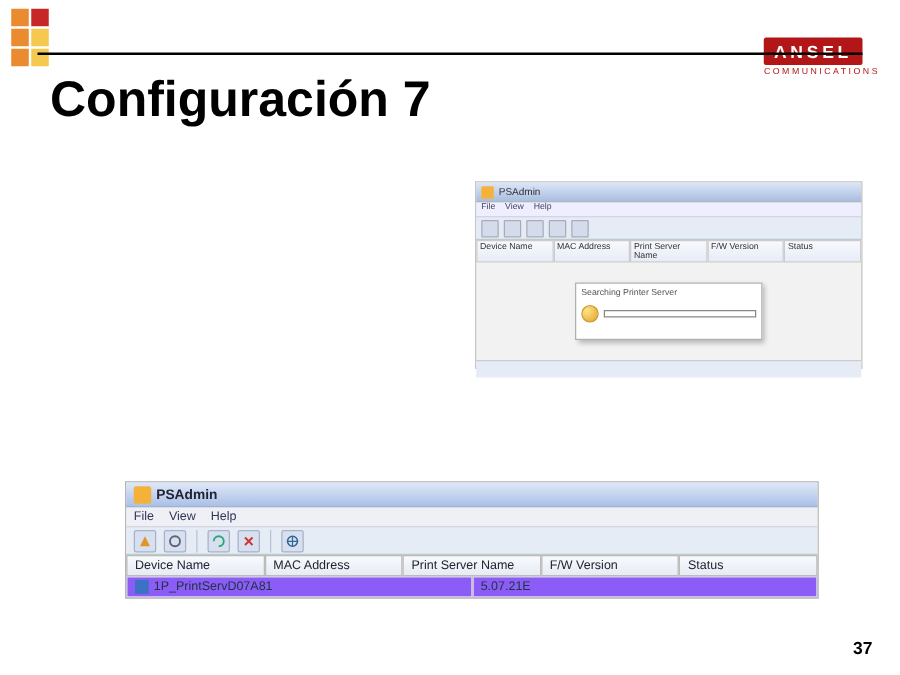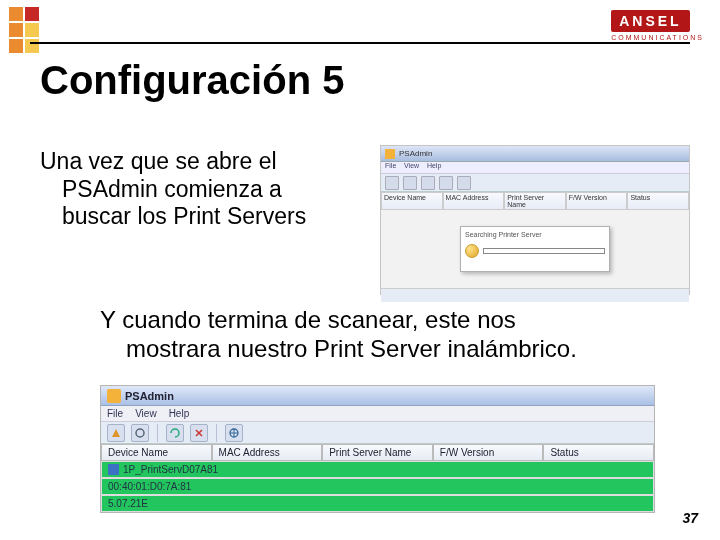--- a/index.html
+++ b/index.html
@@ -8,21 +8,21 @@
 
   
   .deco { position: absolute; top: 6px; left: 8px; display: flex; flex-wrap: wrap; width: 80px; }
   .sq { width: 14px; height: 14px; margin: 1px; }
   .sq.or { background: #e98b2e; }
   .sq.rd { background: #c62828; }
   .sq.yl { background: #f5c84f; }
 
   
   .logo-wrap { position: absolute; right: 16px; top: 10px; text-align: left; }
-  .logo { background: #b31616; color: white; font-weight: bold; letter-spacing: 3px; font-size: 14px; padding: 3px 8px; border-radius: 2px; display: inline-block; }
+  .logo { background: #b31616; color: white; font-weight: bold; letter-spacing: 3px; font-size: 14px; padding: 3px 8px; border-radius: 2px; display: inline-block; margin-top: 20px; }
   .logo-sub { font-size: 7px; letter-spacing: 2px; color: #b31616; margin-top: 2px; }
 
   .rule { position: absolute; top: 42px; left: 30px; right: 30px; height: 2px; background: #000; }
 
   .title { position: absolute; top: 58px; left: 40px; font-size: 40px; font-family: Arial, sans-serif; color: #000; }
 
   .para1 { position: absolute; top: 148px; left: 40px; width: 310px; font-size: 23px; line-height: 1.2; }
   .para1 .indent { padding-left: 22px; display: block; }
   .para1 .first { display: inline; }
 
@@ -51,26 +51,26 @@
   .embed2 .win-bar { height: 20px; background: linear-gradient(#dfe8f8,#aac0e6); border-bottom: 1px solid #8fa2c4; display:flex; align-items:center; padding:0 6px; gap:4px; }
   .e2-icon { width:14px; height:14px; background:#f5b23a; border-radius:2px; }
   .e2-title { font-weight:bold; color:#223; font-size:11px; }
   .embed2 .menubar { height:16px; background:#eef0f6; border-bottom:1px solid #ccd; font-size:10px; color:#335; padding:0 6px; display:flex; gap:12px; align-items:center; }
   .embed2 .toolbar { height:22px; background:#e6ecf6; border-bottom:1px solid #bcc; display:flex; gap:6px; padding:3px 6px; align-items:center; }
   .tb2 { width:18px; height:18px; background:#d8e0ef; border:1px solid #a5b2c7; border-radius:2px; position:relative; }
   .tb2 svg { width:12px; height:12px; position:absolute; top:2px; left:2px; }
   .sep { width:1px; height:18px; background:#b8c2d4; margin:0 2px; }
   .embed2 .cols2 { display:flex; font-size:10px; }
   .col2 { flex:1; border:1px solid #bbb; background:linear-gradient(#f8fafd,#e6ecf4); padding:2px 6px; color:#223; }
-  .embed2 .datarow { display:flex; font-size:10px; background:#22c55e;flex-direction:column; }
+  .embed2 .datarow { display:flex; font-size:10px; background:#8b5cf6; }
   .cell { flex:1; border:1px solid #ddd; padding:2px 6px; color:#234; display:flex; align-items:center; gap:4px; }
   .dev-ico { width:11px; height:11px; background:#3b72c4; }
   .status-dot { width:8px; height:8px; border-radius:50%; background:#2a9a2a; }
 
-  .pagenum { position: absolute; bottom: 14px; right: 22px; font-size: 14px; font-weight: bold; color:#000;font-style:italic; }
+  .pagenum { position: absolute; bottom: 14px; right: 22px; font-size: 14px; font-weight: bold; color:#000; }
 </style>
 </head>
 <body>
 <div class="slide">
 
   <div class="deco">
     <div class="sq or"></div>
       <div class="sq rd"></div>
       <div style="width:14px;margin:1px"></div>
       <div style="width:14px;margin:1px"></div>
@@ -84,26 +84,22 @@
       <div class="sq yl"></div>
   </div>
 
   <div class="logo-wrap">
     <div class="logo">ANSEL</div>
     <div class="logo-sub">COMMUNICATIONS</div>
   </div>
 
   <div class="rule"></div>
 
-  <h1 class="title">Configuración 5</h1>
+  <h1 class="title">Configuración 7</h1>
 
-  <div class="para1">
-    <span class="first">Una vez que se abre el</span>
-    <span class="indent">PSAdmin comienza a buscar los Print Servers</span>
-  </div>
 
   <div class="embed1">
     <div class="win-bar">
       <span class="win-icon"></span>
       <span class="win-title">PSAdmin</span>
     </div>
     <div class="menubar">
       <span>File</span>
       <span>&nbsp;&nbsp;</span>
       <span>View</span>
@@ -129,24 +125,20 @@
         <div class="wt">Searching Printer Server</div>
         <div class="row">
           <div class="orb"></div>
           <div class="bar"></div>
         </div>
       </div>
     </div>
     <div class="status"></div>
   </div>
 
-  <div class="para2">
-    <span>Y cuando termina de scanear, este nos</span>
-    <span class="indent">mostrara nuestro Print Server inalámbrico.</span>
-  </div>
 
   <div class="embed2">
     <div class="win-bar">
       <span class="e2-icon"></span>
       <span class="e2-title">PSAdmin</span>
     </div>
     <div class="menubar">
       <span>File</span>
       <span>View</span>
       <span>Help</span>
@@ -186,19 +178,18 @@
       <div class="col2">MAC Address</div>
       <div class="col2">Print Server Name</div>
       <div class="col2">F/W Version</div>
       <div class="col2">Status</div>
     </div>
     <div class="datarow">
       <div class="cell">
         <span class="dev-ico"></span>
         <span>1P_PrintServD07A81</span>
       </div>
-      <div class="cell">00:40:01:D0:7A:81</div>
       <div class="cell">5.07.21E</div>
     </div>
   </div>
 
   <div class="pagenum">37</div>
 </div>
 
 </body></html>

